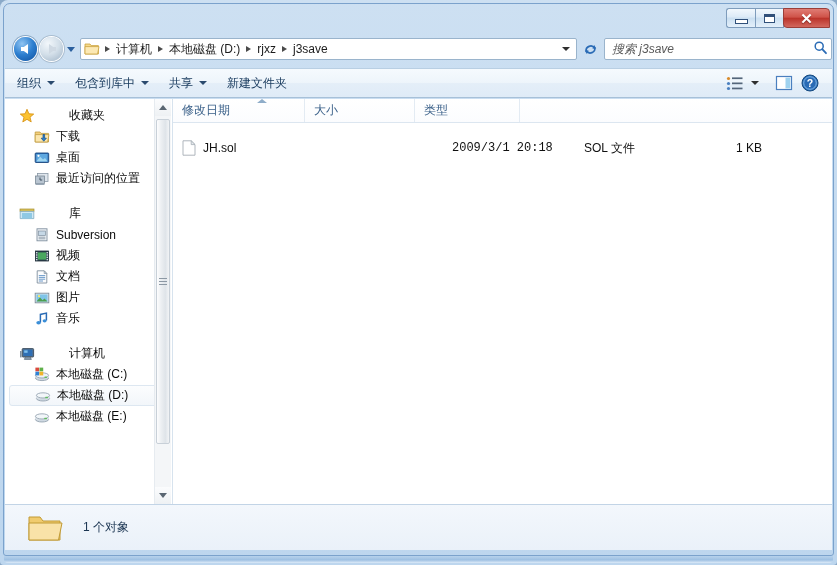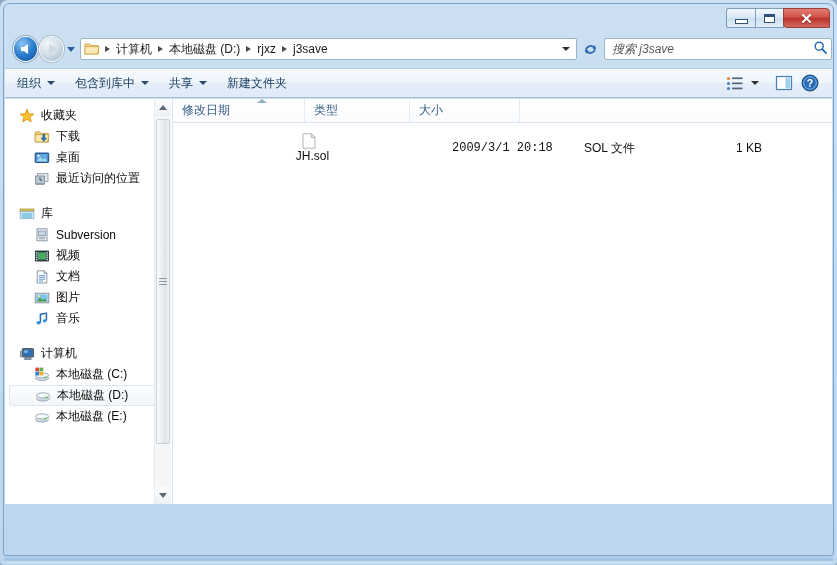--- a/index.html
+++ b/index.html
@@ -315,21 +315,21 @@
     align-items: center;
     height: 21px;
     padding-left: 14px;
     font-size: 12px;
     color: #0b0b0b;
     cursor: pointer;
     white-space: nowrap;
     box-sizing: border-box;
   }
   .nav-row.child { padding-left: 29px; }
-  .nav-row.header { font-weight: normal; }
+  .nav-row.header { font-weight: normal; gap: 28px; }
   .nav-row.selected {
     background: linear-gradient(to bottom, #fcfdfe 0%, #f2f6fa 100%);
     border: 1px solid #dde7f1;
     border-radius: 3px;
     margin: 0 6px 0 4px;
     padding-left: 25px;
     height: 21px;
   }
   .nav-icon {
     width: 16px; height: 16px;
@@ -781,46 +781,55 @@
         </div>
       </div>
     </div>
 
     <div id="filepane">
 
       <div id="colheaders">
         <div class="colhdr" style="width:132px;">
           <span>修改日期</span>
         </div>
+        <div class="colhdr" style="width:110px;">
+          <span>大小</span>
+        </div>
         <div class="colhdr" style="width:105px;">
           <span>类型</span>
         </div>
-        <div class="colhdr" style="width:110px;">
-          <span>大小</span>
-        </div>
         <div class="colhdr" style="width:41px; border-right:none;">
           <span></span>
         </div>
         <div id="sort-indicator"></div>
       </div>
 
       <div class="file-row" style="margin-top:14px;">
-        <div class="fc" style="width:270px;flex-direction:column;">
+        <div class="fc" style="width:270px;">
           <span id="file-icon-doc">
             <svg width="14" height="16" viewBox="0 0 14 16">
               <path d="M1,0.8 L9.2,0.8 L13,4.6 L13,15.2 L1,15.2 Z" fill="#ffffff" stroke="#a6aeb6" stroke-width="0.9"></path>
               <path d="M9.2,0.8 L9.2,4.6 L13,4.6 Z" fill="#e7ebee" stroke="#a6aeb6" stroke-width="0.8"></path>
             </svg>
           </span>
           <span>JH.sol</span>
         </div>
         <div class="fc" style="width:132px;font-family:Liberation Mono, monospace;">2009/3/1 20:18</div>
         <div class="fc" style="width:105px;">SOL 文件</div>
         <div class="fc num" style="width:110px;">1 KB</div>
         <div class="fc" style="width:41px;"></div>
       </div>
     </div>
   </div>
 
+  <div id="statusbar">
+    <span id="status-folder-icon">
+      <svg width="36" height="30" viewBox="0 0 36 30">
+        <path d="M2,4 L13,4 L16,8 L33,8 L33,27 L2,27 Z" fill="#f0cb6e" stroke="#c19a34" stroke-width="1"></path>
+        <path d="M2,10 L35,10 L31.5,27 L2,27 Z" fill="#f9e2a8" stroke="#c19a34" stroke-width="1"></path>
+      </svg>
+    </span>
+    <span id="status-text">1 个对象</span>
+  </div>
 
   <div id="frame-outline"></div>
   <div id="frame-bottom-glow"></div>
 </div>
 
 </body></html>

